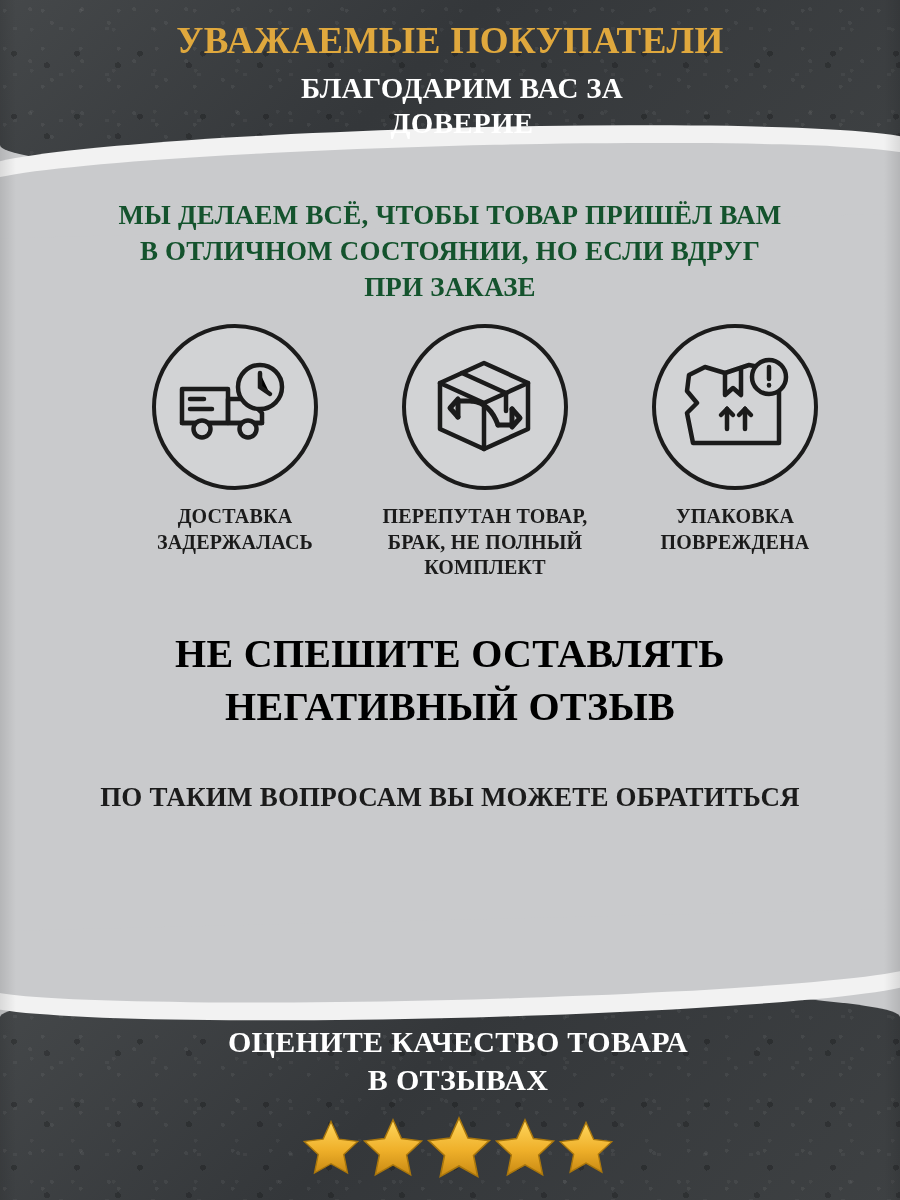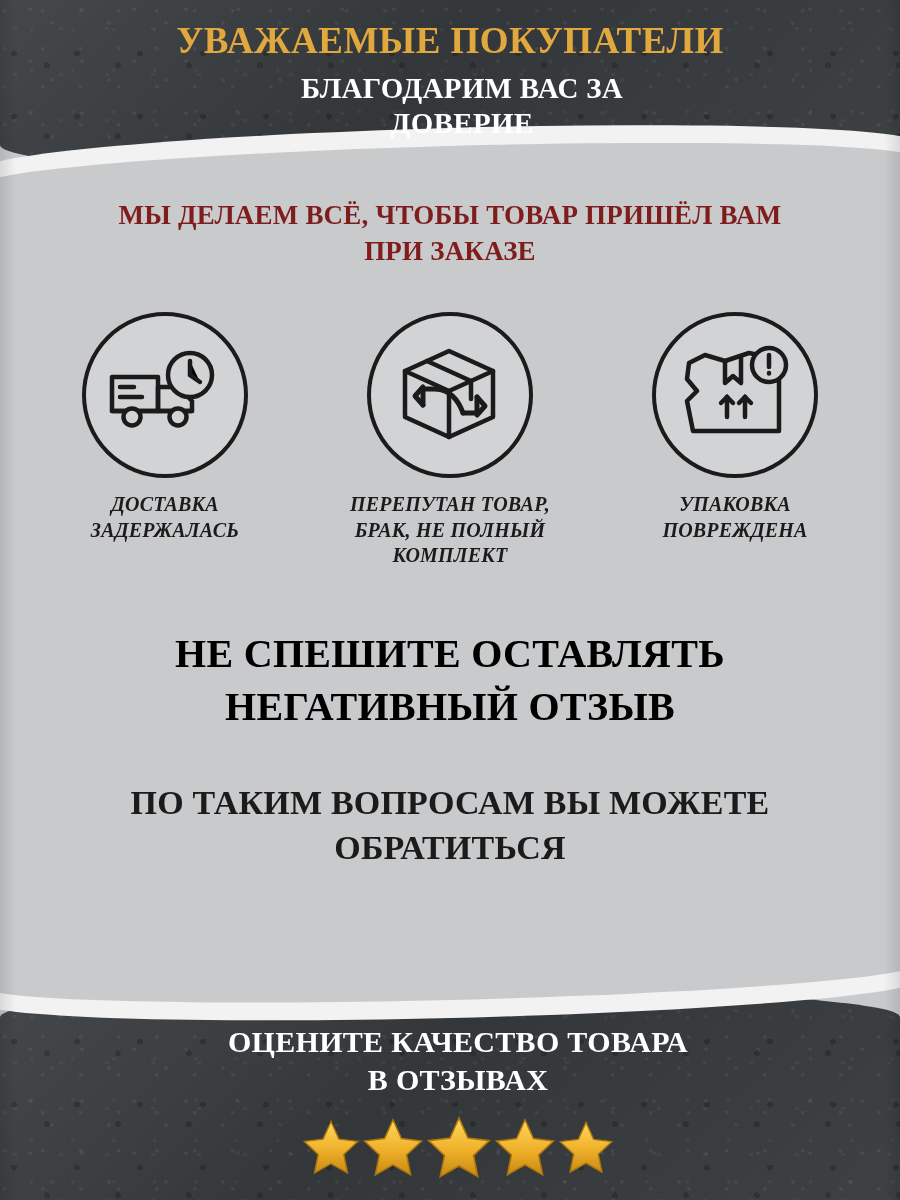--- a/index.html
+++ b/index.html
@@ -127,35 +127,34 @@
 
   
   .intro {
     position: absolute;
     top: 198px;
     left: 60px;
     width: 780px;
     text-align: center;
     font-size: 27px;
     font-weight: bold;
-    color: #7f1d1d;
+    color: #14532d;
     line-height: 1.33;
     letter-spacing: 0.2px;
   }
 
   
   .icons-row {
     position: absolute;
-    top: 312px;
+    top: 324px;
     left: 40px;
     width: 820px;
     display: flex;
-    justify-content: space-between;
+    justify-content: flex-end;
     align-items: flex-start;
-    font-style: italic;
   }
   .icon-col {
     width: 250px;
     display: flex;
     flex-direction: column;
     align-items: center;
   }
   .icon-circle {
     width: 158px;
     height: 158px;
@@ -190,21 +189,21 @@
     line-height: 1.32;
     letter-spacing: 0.3px;
   }
 
   .support-text {
     position: absolute;
     top: 780px;
     left: 50px;
     width: 800px;
     text-align: center;
-    font-size: 34px;
+    font-size: 27px;
     font-weight: bold;
     color: #1b1b1b;
     line-height: 1.33;
     letter-spacing: 0.2px;
   }
 
   
   .footer-block {
     position: absolute;
     bottom: 20px;
@@ -254,20 +253,21 @@
   <div class="header-block">
     <div class="header-title">УВАЖАЕМЫЕ ПОКУПАТЕЛИ</div>
     <div class="header-sub">
       <div>БЛАГОДАРИМ ВАС ЗА</div>
       <div>ДОВЕРИЕ</div>
     </div>
   </div>
 
   <div class="intro">
     <div>МЫ ДЕЛАЕМ ВСЁ, ЧТОБЫ ТОВАР ПРИШЁЛ ВАМ</div>
+    <div>В ОТЛИЧНОМ СОСТОЯНИИ, НО ЕСЛИ ВДРУГ</div>
     <div>ПРИ ЗАКАЗЕ</div>
   </div>
 
   <div class="icons-row">
 
     <div class="icon-col">
       <div class="icon-circle">
         <svg width="118" height="96" viewBox="0 0 118 96" aria-hidden="true">
           <g fill="none" stroke="#1b1b1b" stroke-width="4.5" stroke-linejoin="round" stroke-linecap="round">
             <path d="M6 30 h46 v34 H6 z"></path>

